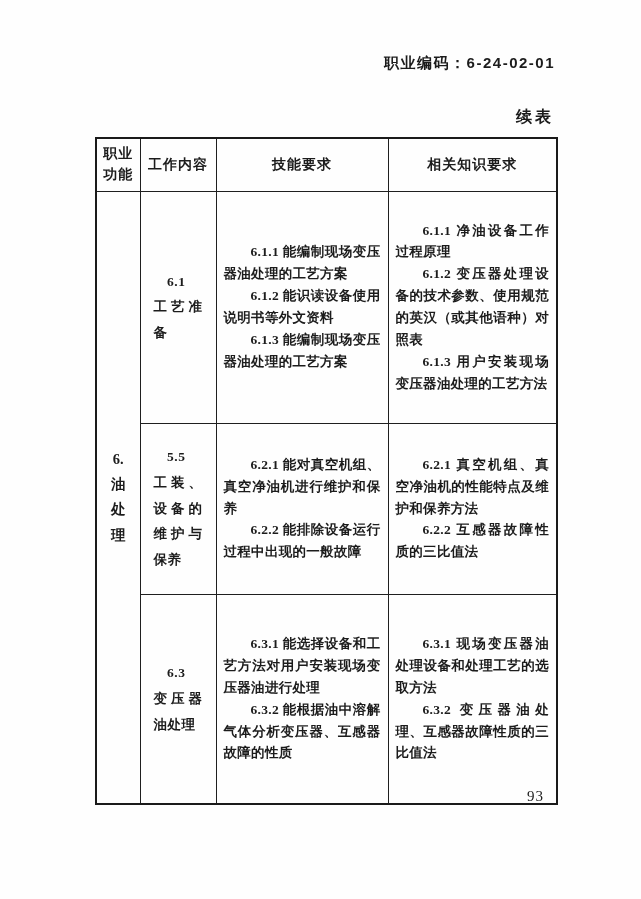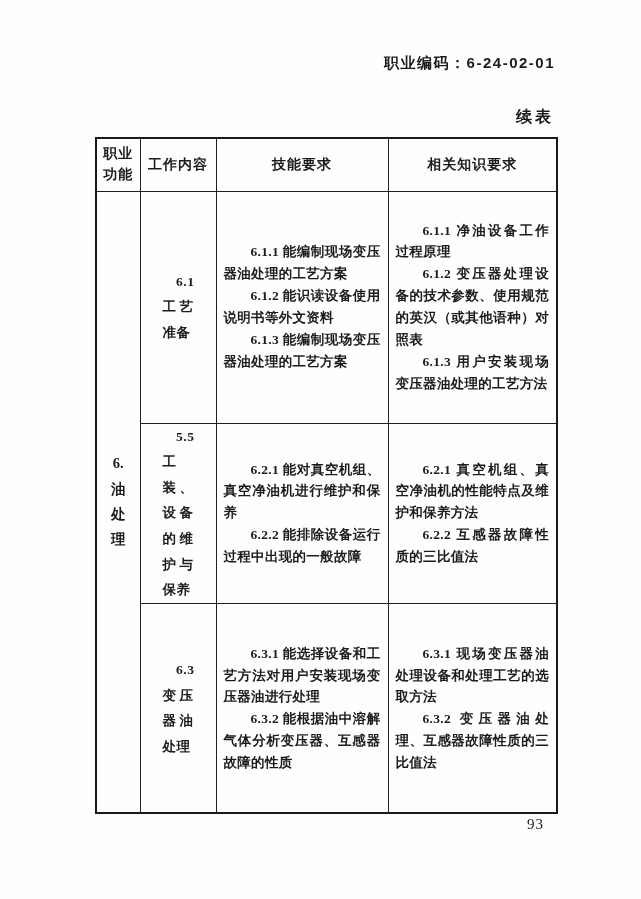--- a/index.html
+++ b/index.html
@@ -41,30 +41,30 @@
   tr.r3{height:210px;}
   td.func-cell{
     text-align:center;font-size:14.5px;font-weight:600;
     line-height:1.75;letter-spacing:0;padding:0 2px;
   }
   td.func-cell span{display:block;}
   td.work-cell{
     font-size:13.5px;font-weight:600;
     text-align:justify;text-indent:1em;
     line-height:1.9;letter-spacing:0.5px;
-    padding:0 22px;
+    padding:0 13px;
   }
   td.para-cell{font-size:13.5px;font-weight:600;padding:4px 7px;}
   td.para-cell p{
     margin:0;text-indent:2em;
     text-align:justify;
     line-height:1.62;letter-spacing:0.3px;
   }
   .page-number{
-    position:absolute;top:816px;right:97px;
+    position:absolute;top:788px;right:97px;
     font-size:15px;letter-spacing:1px;
   }
 </style>
 </head>
 <body>
 
 <div class="page">
 
   <div class="code-line">职业编码：6-24-02-01</div>
   <div class="continued-label">续表</div>

